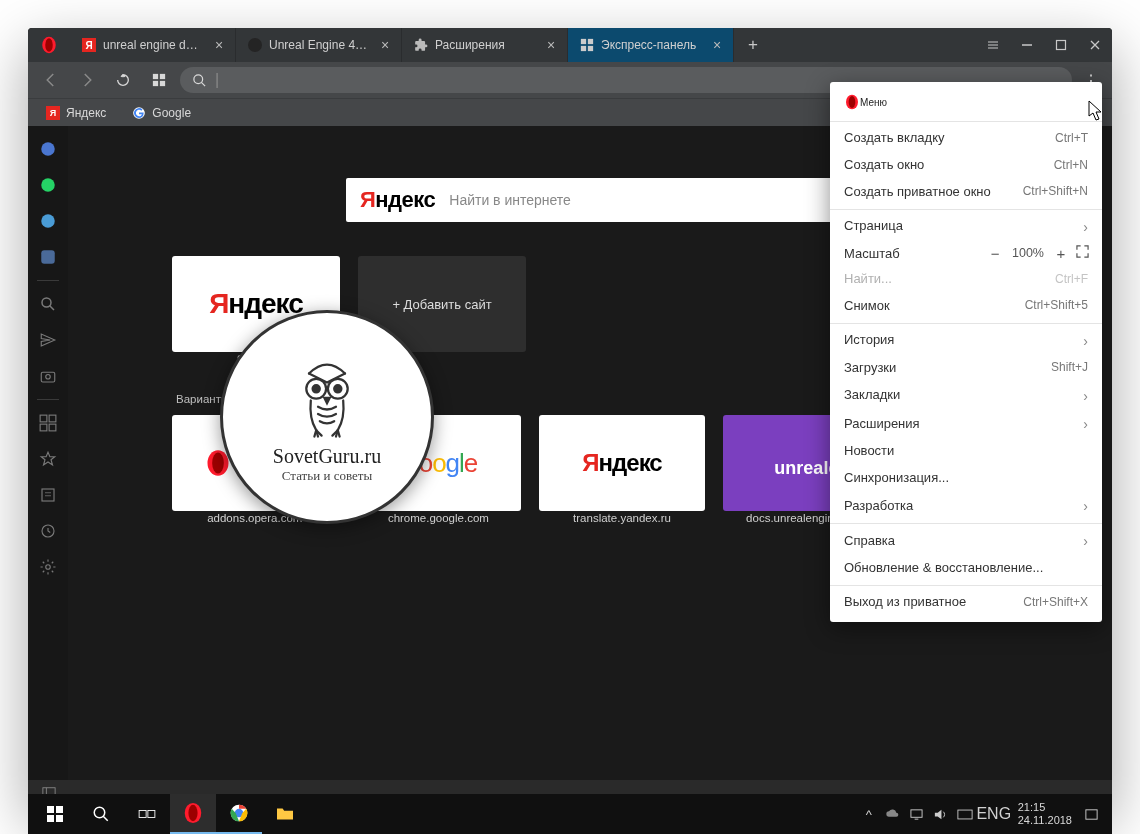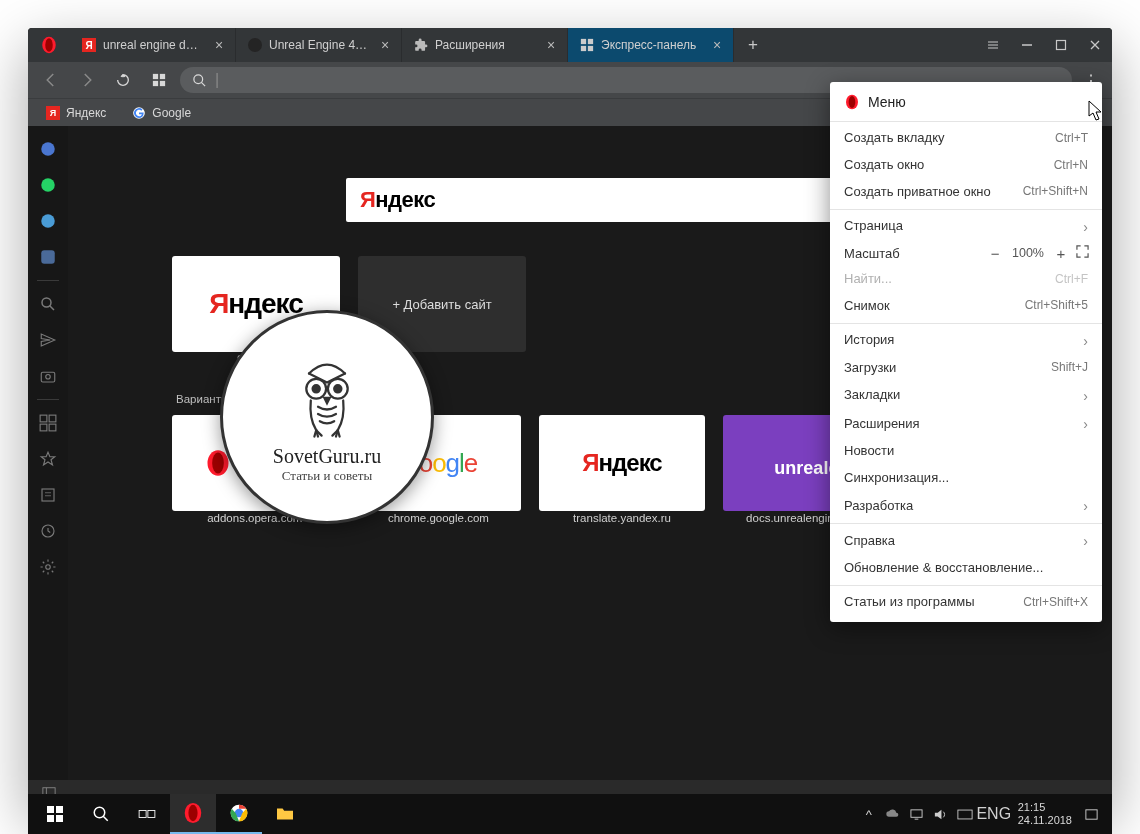--- a/index.html
+++ b/index.html
@@ -46,21 +46,21 @@
 .tile-card{height:96px;background:#fff;border-radius:3px;display:flex;align-items:center;justify-content:center;overflow:hidden}
 .tile-card.add{background:#2e2e2e;color:#ddd;font-size:13px;gap:4px}
 .tile-card.purple{background:#7b3fbf}
 .tile-label{text-align:center;font-size:11.5px;color:#d0d0d0;margin-top:1px}
 .section-title{font-size:11.5px;color:#bfbfbf;margin:2px 0 10px 4px}
 .big-yandex{font-weight:700;font-size:28px;letter-spacing:-1px}
 .big-yandex .red{color:#e52620}
 .opera-logo{display:flex;align-items:center;gap:6px;font-size:24px;color:#333}
 .google-logo{font-size:26px;font-weight:500;letter-spacing:-1px}
 .menu{position:absolute;right:10px;top:54px;width:272px;background:#fff;border-radius:3px;box-shadow:0 6px 24px rgba(0,0,0,.45);padding:6px 0;font-size:13px;color:#333;z-index:50}
-.menu-header{display:flex;align-items:center;gap:8px;padding:6px 14px 8px;font-size:14px;color:#222}
+.menu-header{display:flex;align-items:center;padding:6px 14px 8px;font-size:10px;color:#222}
 .menu-sep{height:1px;background:#e4e4e4;margin:3px 0}
 .menu-item{display:flex;align-items:center;justify-content:space-between;padding:5px 14px;line-height:1.3}
 .menu-item.disabled{color:#b0b0b0}
 .menu-item .sc{color:#777;font-size:12px}
 .menu-item.disabled .sc{color:#c4c4c4}
 .menu-item .chev{color:#888;font-size:14px}
 .zoom-row{display:flex;align-items:center;padding:4px 10px 4px 14px;gap:6px}
 .zoom-row .lbl{flex:1}
 .zoom-row .btn{width:18px;text-align:center;color:#555;font-size:15px}
 .zoom-row .pct{font-size:12.5px;color:#555;padding:0 2px}
@@ -265,20 +265,21 @@
           <svg viewBox="0 0 24 24">
             <circle cx="12" cy="12" r="3" fill="none" stroke="currentColor" stroke-width="1.5"></circle>
             <path d="M12 2v3M12 19v3M2 12h3M19 12h3M5 5l2 2M17 17l2 2M19 5l-2 2M7 17l-2 2" stroke="currentColor" stroke-width="1.5"></path>
           </svg>
         </div>
     </div>
 
     <div class="content">
       <div class="yandex-search">
         <span class="yandex-logo"><span class="red">Я</span><span>ндекс</span></span>
+        <input class="yandex-input" placeholder="Найти в интернете" style="">
       </div>
 
       <div class="speed-dial">
         <div class="row">
           <div class="tile">
             <div class="tile-card">
                 <span class="big-yandex"><span class="red">Я</span><span>ндекс</span></span>
               </div>
             <div class="tile-label">Яндекс</div>
           </div>
@@ -415,21 +416,21 @@
         <div class="menu-sep"></div>
         <div class="menu-item">
           <span>Справка</span>
           <span class="chev">›</span>
         </div>
         <div class="menu-item">
           <span>Обновление &amp; восстановление...</span>
         </div>
         <div class="menu-sep"></div>
         <div class="menu-item">
-          <span>Статьи из программы</span>
+          <span>Выход из приватное</span>
           <span class="sc">Ctrl+Shift+X</span>
         </div>
       </div>
   </div>
 
   <div class="watermark">
     <svg viewBox="0 0 100 100">
       <g fill="none" stroke="#333" stroke-width="2.5" stroke-linecap="round">
         <path d="M30 25 Q50 5 70 25"></path>
         <path d="M30 25 L50 35 L70 25"></path>

